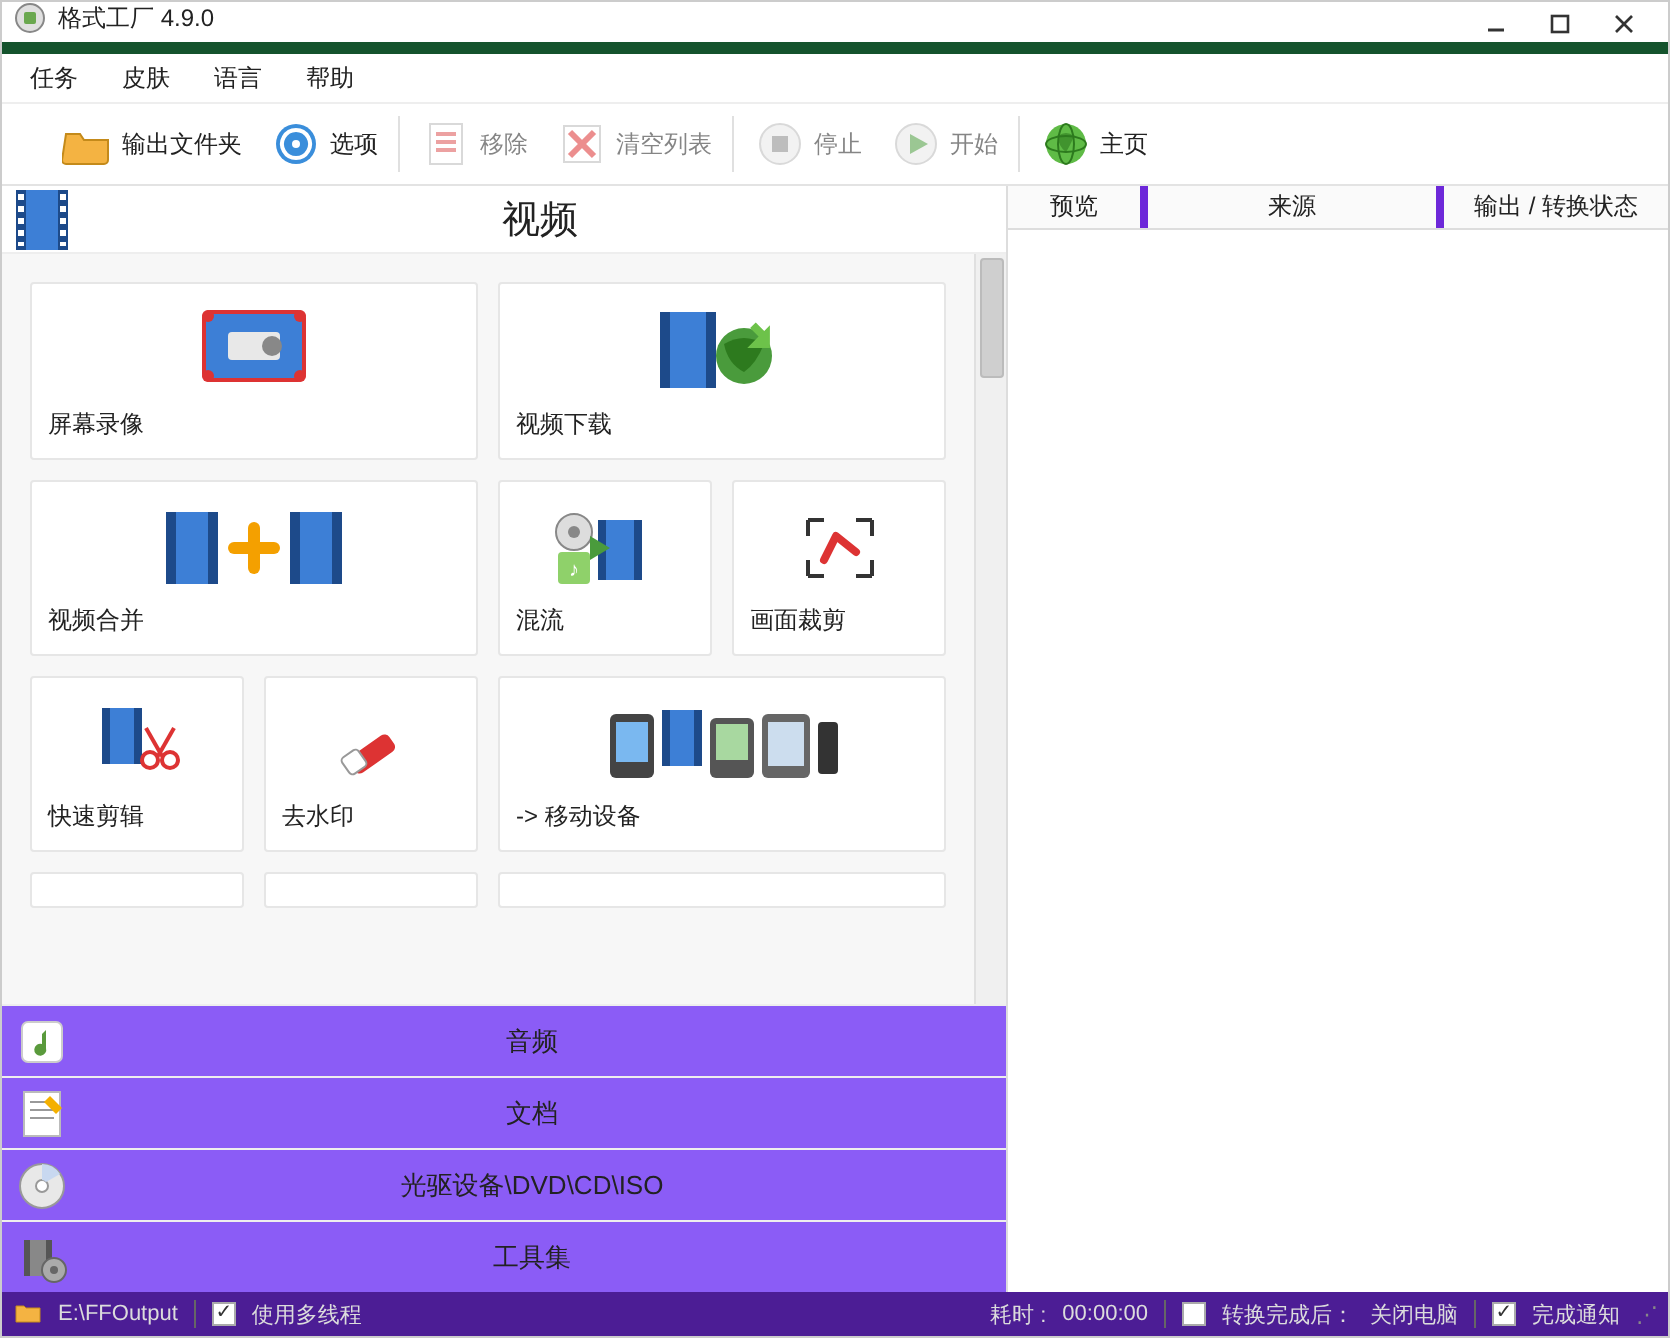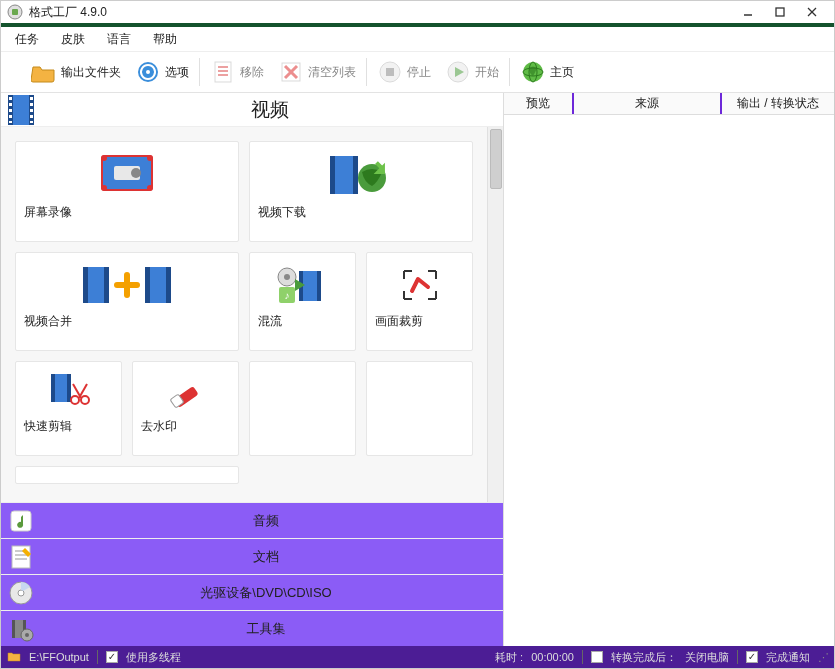--- a/index.html
+++ b/index.html
@@ -1,19 +1,19 @@
 <!DOCTYPE html>
 <html><head>
 <meta charset="utf-8">
 <style>
   * { box-sizing: border-box; margin: 0; padding: 0; }
   body { font-family: "Microsoft YaHei", Arial, sans-serif; font-size: 12px; background: #fff; color: #222; overflow: hidden; }
   .window { width: 835px; height: 669px; display: flex; flex-direction: column; border: 1px solid #ccc; }
   
-  .titlebar { height: 26px; display: flex; align-items: center; padding: 0 6px; background: #fff; border-bottom: 4px solid #14532d; }
+  .titlebar { height: 26px; display: flex; padding: 0 6px; background: #fff; border-bottom: 6px solid #14532d; }
   .app-icon { width: 16px; height: 16px; margin-right: 6px; display:inline-flex; align-items:center; justify-content:center;}
   .title-text { flex: 1; font-size: 12px; }
   .win-btn { width: 32px; height: 22px; display:flex; align-items:center; justify-content:center; cursor:pointer; }
   
   .menubar { height: 24px; display:flex; align-items:center; padding: 0 8px; gap: 10px; }
   .menu-item { padding: 16px 6px; cursor:pointer; }
   
   .toolbar { height: 42px; display:flex; align-items:center; padding: 2px 24px; gap: 2px; border-top:1px solid #eee; border-bottom:1px solid #e3e3e3; }
   .tool-btn { display:flex; align-items:center; gap:4px; padding:3px 6px; cursor:pointer; border-radius:3px; }
   .tool-btn.disabled { opacity:0.55; cursor:default; }
@@ -27,32 +27,32 @@
   .cat-bar { height: 34px; display:flex; align-items:center; padding:0 6px; background:#fff; border-bottom:1px solid #eee; }
   .cat-icon { width:28px; height:28px; margin-right:8px; display:flex; align-items:center; justify-content:center; }
   .cat-title { flex:1; text-align:center; font-size:19px; }
   
   .grid-wrap { flex:1; overflow:hidden; position:relative; background:#f7f7f7; display:flex; }
   .grid-scroll { flex:1; overflow:hidden; }
   .scrollbar-v { width:16px; background:#f0f0f0; border-left:1px solid #e0e0e0; display:flex; flex-direction:column; }
   .scroll-thumb { background:#cfcfcf; border:1px solid #bbb; width:12px; margin:2px auto; height:60px; border-radius:2px; }
   .scroll-track { flex:1; }
   .grid { display:grid; grid-template-columns: repeat(4, 1fr); gap:10px; padding:14px 14px 0 14px; }
-  .tile { background:#fff; border:1px solid #e6e6e6; border-radius:2px; padding:10px 8px 20px 8px; overflow:hidden; cursor:pointer; min-height:88px; display:flex; flex-direction:column; }
+  .tile { background:#fff; border:1px solid #e6e6e6; border-radius:2px; padding:10px 8px 8px 8px; overflow:hidden; cursor:pointer; min-height:88px; display:flex; flex-direction:column; }
   .tile.wide { grid-column: span 2; }
   .tile.cut { min-height:18px; padding:4px; }
   .tile-icon { flex:1; display:flex; align-items:center; justify-content:center; }
   .tile-label { font-size:12px; margin-top:6px; }
   
   .strip { height: 36px; display:flex; align-items:center; padding:0 6px; background:#8b5cf6; border-top:1px solid #eee; }
   .strip-icon { width:28px; height:28px; display:flex; align-items:center; justify-content:center; }
   .strip-label { flex:1; text-align:center; font-size:13px; }
   
   .rhead { height:22px; display:flex; border-bottom:1px solid #ddd; background:#fafafa; }
-  .rhead-cell { border-right:2px solid #6d28d9; display:flex; align-items:center; justify-content:center; }
+  .rhead-cell { border-right:4px solid #6d28d9; display:flex; align-items:center; justify-content:center; }
   .rlist { flex:1; background:#fff; }
   
   .statusbar { height:22px; background:#4c1d95; color:#dcdcdc; display:flex; align-items:center; padding:0 6px; font-size:11px; gap:8px; }
   .statusbar .sep { width:1px; height:14px; background:#666; }
   .stat-right { margin-left:auto; display:flex; align-items:center; gap:8px; }
   .chk { width:12px; height:12px; border:1px solid #aaa; background:#fff; display:inline-flex; align-items:center; justify-content:center; }
   .chk.checked::after { content:'✓'; color:#333; font-size:10px; line-height:10px; }
   .grip { color:#888; letter-spacing:-1px; }
 </style>
 </head>
@@ -285,20 +285,37 @@
             </div>
             <div class="tile">
               <div class="tile-icon">
                 <svg width="40" height="40">
                     <rect x="8" y="20" width="24" height="10" rx="3" fill="#d33" transform="rotate(-35 20 25)"></rect>
                     <rect x="6" y="24" width="10" height="10" rx="2" fill="#fff" stroke="#999" transform="rotate(-35 11 29)"></rect>
                   </svg>
               </div>
               <div class="tile-label">去水印</div>
             </div>
+            <div class="tile wide">
+              <div class="tile-icon">
+                <svg width="120" height="42">
+                    <rect x="4" y="6" width="22" height="32" rx="3" fill="#444"></rect>
+                    <rect x="7" y="10" width="16" height="20" fill="#7ab8f0"></rect>
+                    <rect x="30" y="4" width="20" height="28" fill="#3d7fd6"></rect>
+                    <rect x="30" y="4" width="4" height="28" fill="#1d4a8a"></rect>
+                    <rect x="46" y="4" width="4" height="28" fill="#1d4a8a"></rect>
+                    <rect x="54" y="8" width="22" height="30" rx="3" fill="#555"></rect>
+                    <rect x="57" y="11" width="16" height="18" fill="#a8d8a0"></rect>
+                    <rect x="80" y="6" width="24" height="32" rx="3" fill="#666"></rect>
+                    <rect x="83" y="10" width="18" height="22" fill="#cde"></rect>
+                    <rect x="108" y="10" width="10" height="26" rx="2" fill="#333"></rect>
+                  </svg>
+              </div>
+              <div class="tile-label">-&gt; 移动设备</div>
+            </div>
 
             <div class="tile cut"></div>
             <div class="tile cut"></div>
             <div class="tile cut wide"></div>
           </div>
         </div>
         <div class="scrollbar-v">
           <div class="scroll-thumb"></div>
           <div class="scroll-track"></div>
         </div>

